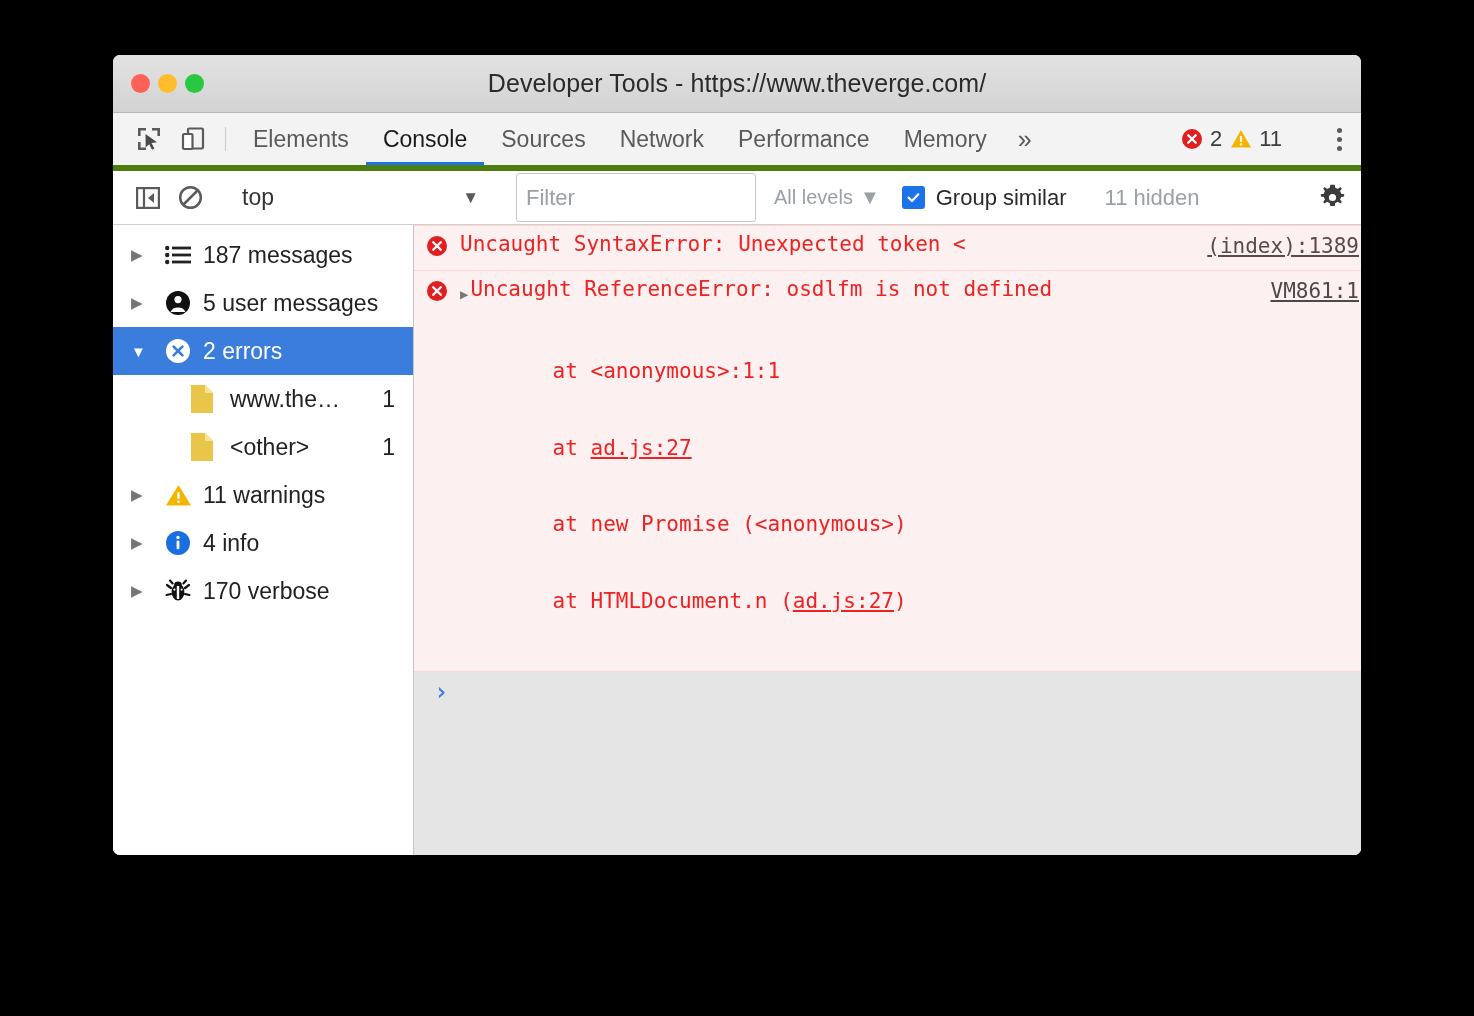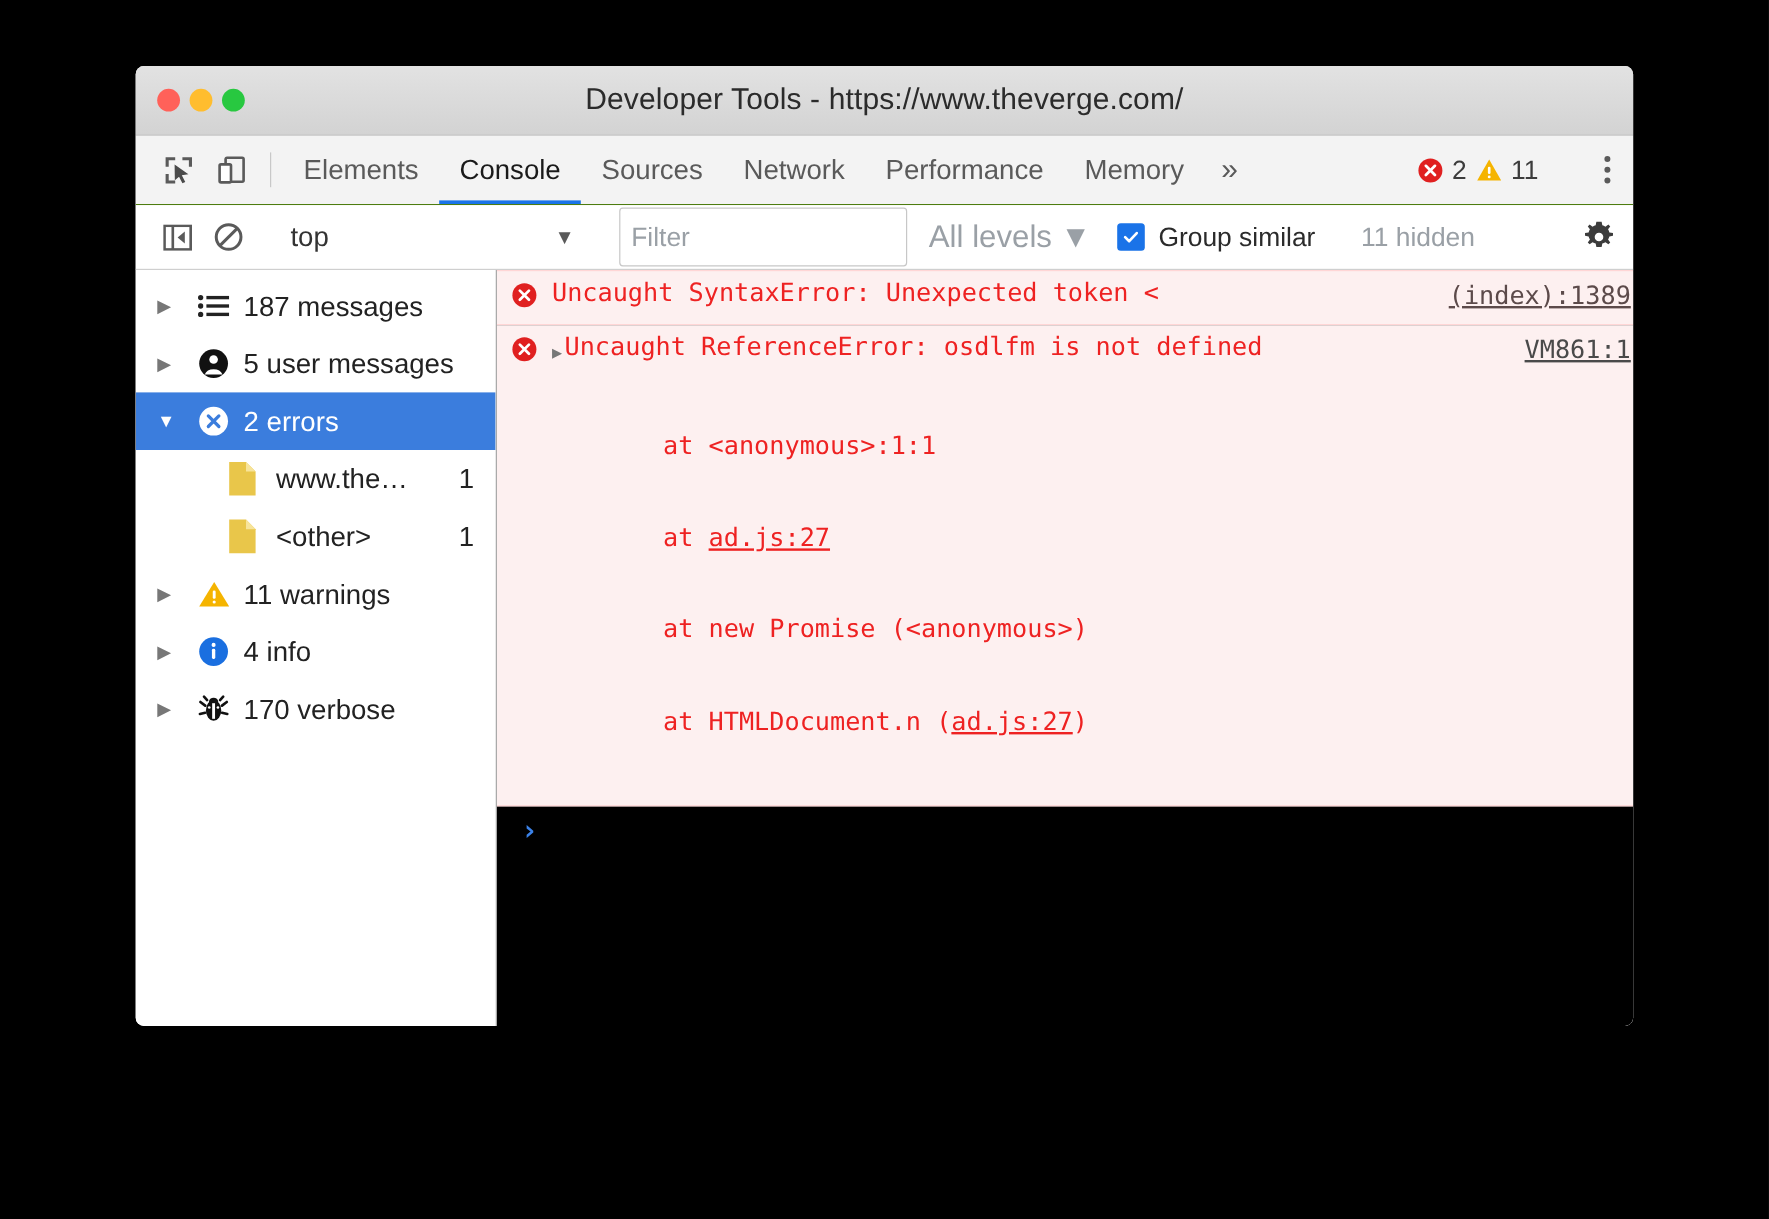--- a/index.html
+++ b/index.html
@@ -57,21 +57,21 @@
     font-size: 25px;
     color: #2b2b2b;
     letter-spacing: 0.1px;
     pointer-events: none;
   }
 
   
   #tabbar {
     height: 58px;
     background: #f3f3f3;
-    border-bottom: 1px solid #4d7c0f;
+    border-bottom: 6px solid #4d7c0f;
     display: flex;
     align-items: stretch;
     padding-left: 14px;
     box-sizing: border-box;
   }
   .tb-icon-btn {
     display: flex;
     align-items: center;
     justify-content: center;
     width: 44px;
@@ -181,21 +181,21 @@
     padding: 0 9px;
     box-sizing: border-box;
     font-family: "Liberation Sans", sans-serif;
     margin-left: 8px;
   }
   #filter-input::placeholder { color: #9aa0a6; }
   #level-select {
     display: flex;
     align-items: center;
     gap: 7px;
-    font-size: 26px;
+    font-size: 20px;
     color: #9aa0a6;
     margin-left: 18px;
     cursor: default;
   }
   #group-similar {
     display: flex;
     align-items: center;
     gap: 11px;
     margin-left: 22px;
     font-size: 22px;
@@ -278,21 +278,21 @@
   .tree-child .count {
     margin-left: auto;
     padding-right: 18px;
   }
 
   
   #console {
     flex: 1;
     position: relative;
     overflow: hidden;
-    background: #000000;
+    background: #e5e5e5;
   }
   .msg {
     background: #fdf0f0;
     border-bottom: 1px solid #ffd6d6;
     border-top: 1px solid #ffd6d6;
     position: relative;
     padding: 6px 0 6px 0;
     font-family: "DejaVu Sans Mono", monospace;
     font-size: 21px;
     color: #ee2222;

